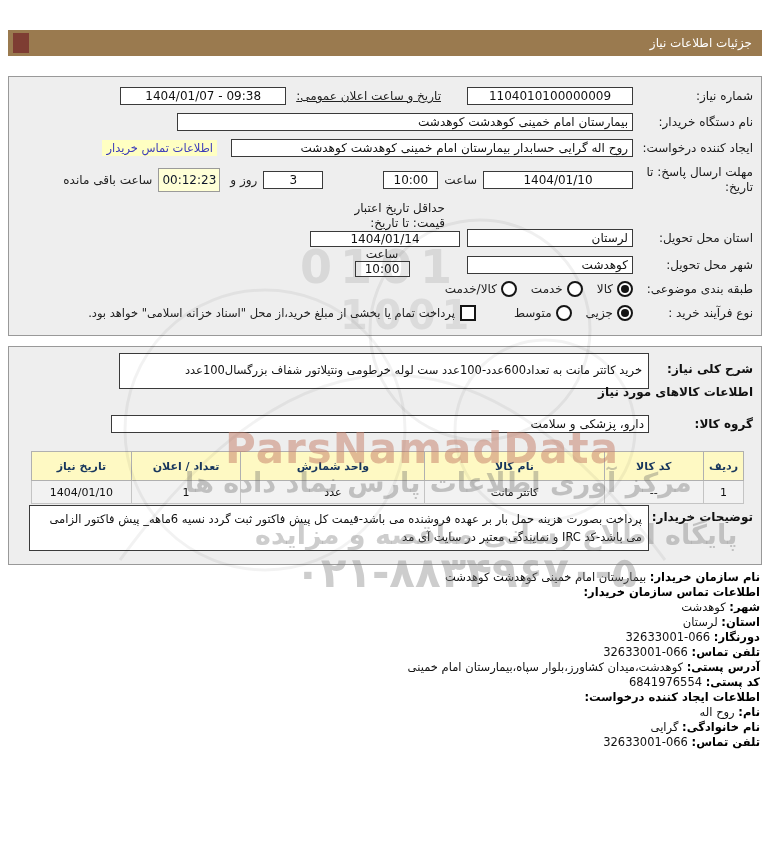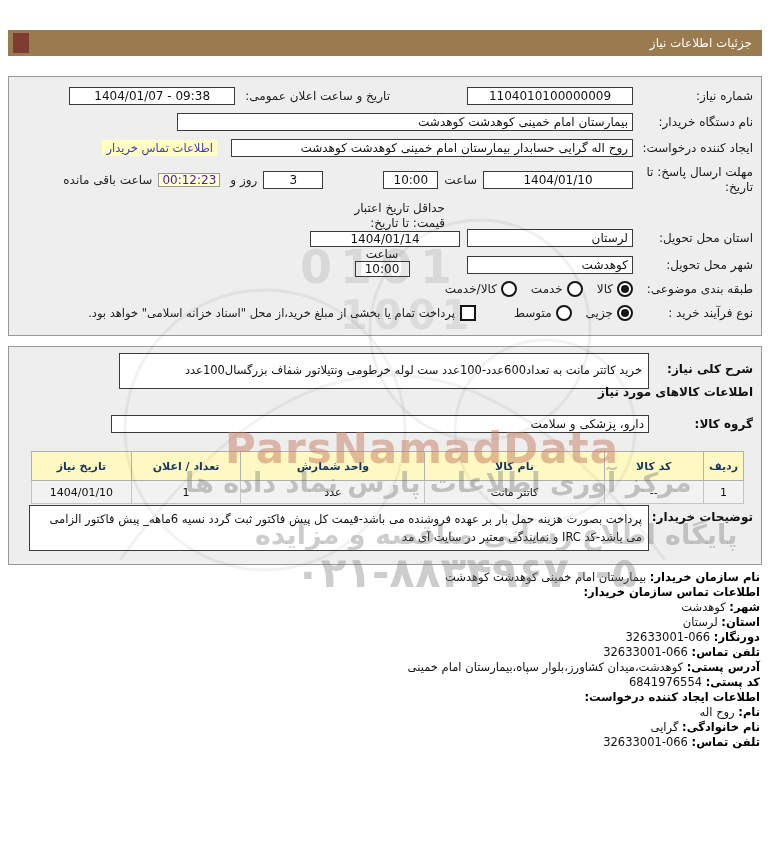--- a/index.html
+++ b/index.html
@@ -21,23 +21,23 @@
   .blbl{font-weight:bold;color:#111;}
 
   .ibox{height:18px;background:#fff;border:1px solid #3a3a3a;box-sizing:border-box;
         display:flex;align-items:center;padding:0 4px;font-size:12px;color:#111;}
   .center{justify-content:center;}
 
   #r1{top:10px;} #r2{top:36px;} #r3{top:62px;} #r4{top:88px;height:30px;} #r5{top:124px;height:30px;flex-direction:column;}
   #r6{top:152px;} #r7{top:179px;} #r8{top:204px;} #r9{top:228px;}
 
   .w166{width:166px;} .w150{width:150px;} .w55{width:55px;} .w60{width:60px;} .wide{width:456px;} .w402{width:402px;}
-  .mr6{margin-right:6px;} .mr10{margin-right:10px;} .mr55{margin-right:77px;} .mr60{margin-right:60px;}
-
-  .count{width:62px;height:14px;background:#ffffd6;border:1px solid #9a9a9a;color:#4c1d95;
+  .mr6{margin-right:6px;} .mr10{margin-right:10px;} .mr55{margin-right:26px;text-decoration:underline;} .mr60{margin-right:60px;}
+
+  .count{width:62px;height:24px;background:#ffffd6;border:1px solid #9a9a9a;color:#0f172a;
          box-sizing:border-box;display:flex;align-items:center;justify-content:center;font-size:12px;}
   .clink{color:#3c3cba;background:#ffffc2;padding:1px 4px;font-size:11.5px;margin-right:14px;cursor:pointer;white-space:nowrap;margin-left:48px;}
 
   .radio{display:inline-block;width:12px;height:12px;border:2px solid #151515;border-radius:50%;
          background:#fff;flex:none;position:relative;margin-left:4px;}
   .radio.on::after{content:"";position:absolute;top:2px;left:2px;width:8px;height:8px;border-radius:50%;background:#151515;}
   .rlbl{margin-left:14px;}
   .checkbox{display:inline-block;width:12px;height:12px;border:2px solid #151515;background:#fff;flex:none;margin-left:5px;}
 
   

